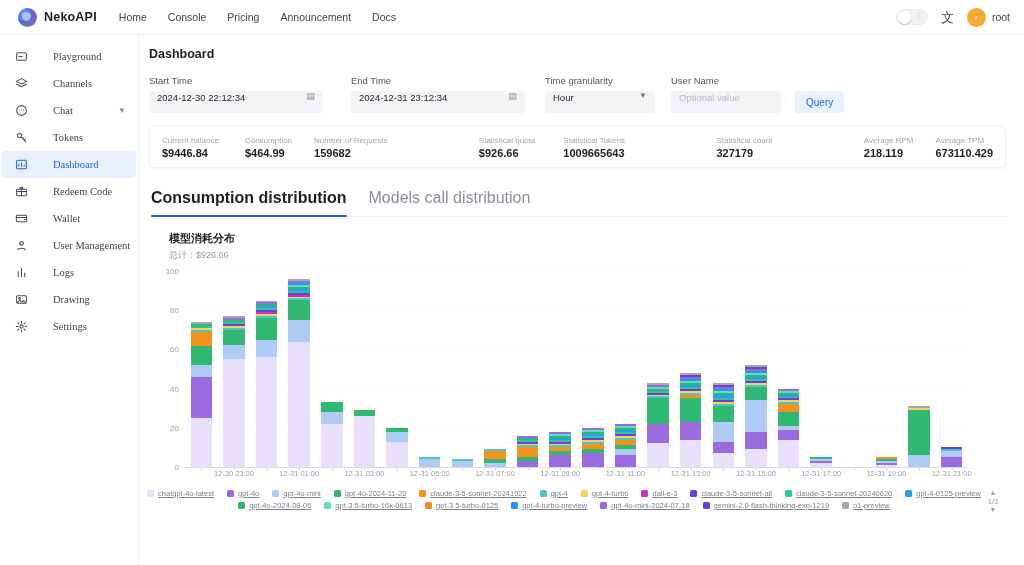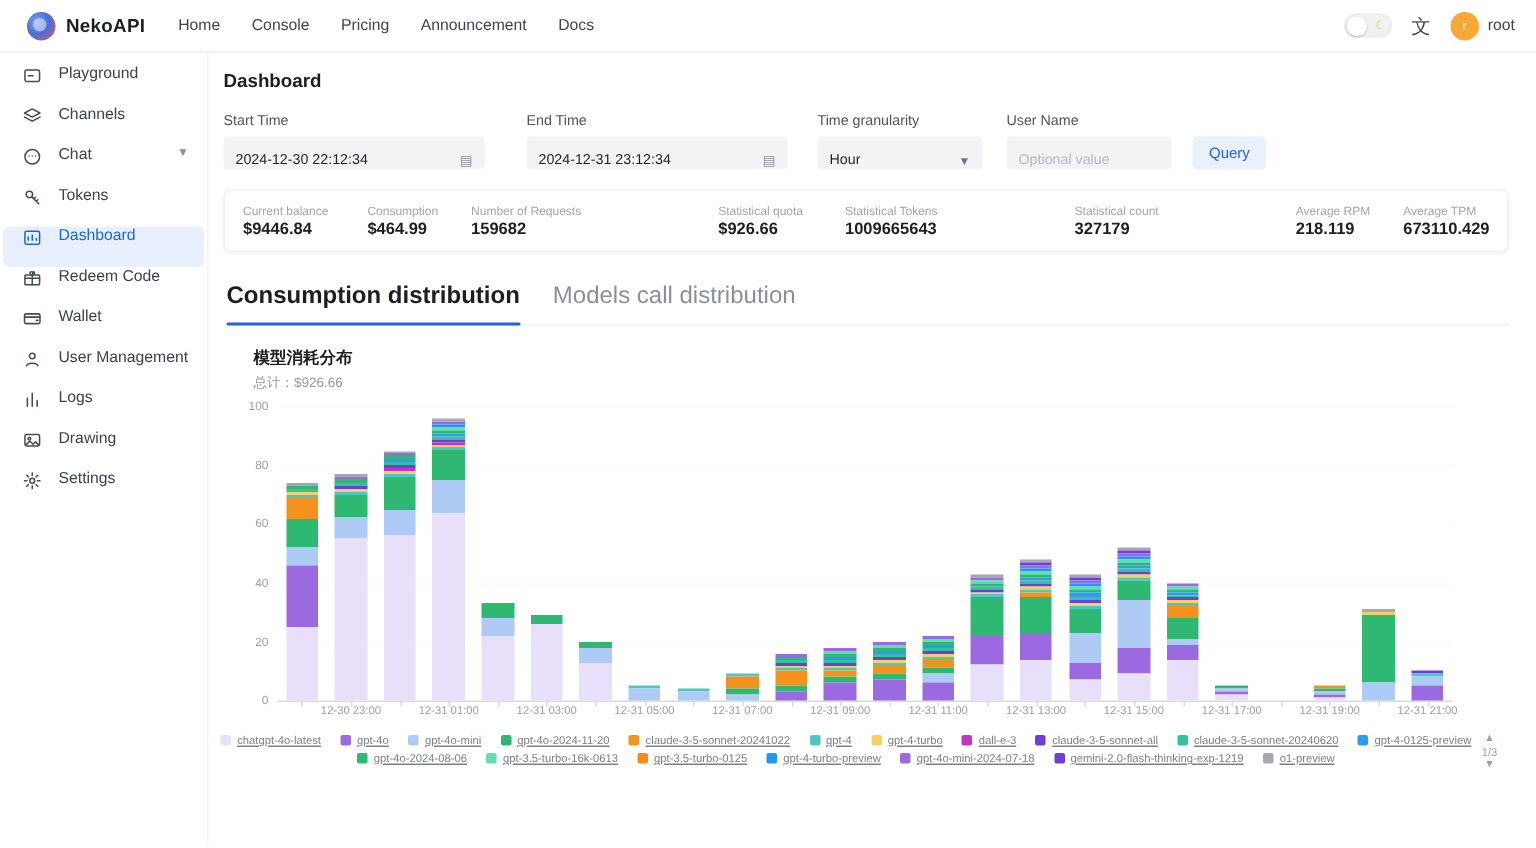--- a/index.html
+++ b/index.html
@@ -57,42 +57,42 @@
 
   
   .shell { display: flex; height: 530px; }
 
   
   .sidebar {
     width: 139px; flex: none; padding-top: 8px;
     background: #fff; border-right: 1px solid #f4f4f6;
   }
   .side-item {
-    height: 27px; display: flex; align-items: flex-start; gap: 11px;
+    height: 27px; display: flex; align-items: center; gap: 25px;
     padding: 0 10px 0 12px; font-size: 10.5px; color: #3c424c;
-    cursor: pointer; margin: 0 2px; border-radius: 4px;
+    cursor: pointer; margin: 0 2px; border-radius: 4px; font-family: Liberation Serif, serif;
   }
   .side-item.active { background: #e8f0fe; color: #1b66d6; }
   .side-ico { width: 14px; height: 14px; display:flex; align-items:center; justify-content:center; flex:none; color:#474d57; }
   .side-item.active .side-ico { color: #1b66d6; }
   .side-ico svg { display:block; }
   .side-label { white-space: nowrap; }
   .chev { margin-left: auto; font-size: 8px; color: #8a9099; }
 
   
   .main { flex: 1; padding: 12px 18px 0 8px; overflow: hidden; }
   .page-title { font-size: 12.5px; font-weight: bold; margin: 0 0 14px 2px; color:#1b1f24; }
 
   
   .filters { display: flex; align-items: flex-end; gap: 0; padding-left: 2px; }
   .field { display: flex; flex-direction: column; }
   .field-label { font-size: 9.5px; color: #4d535c; margin-bottom: 5px; }
   .input-box {
     height: 22px; background: #f2f3f5; border: 1px solid #f2f3f5;
-    border-radius: 3px; display: flex; align-items: flex-end;
+    border-radius: 3px; display: flex; align-items: flex-start;
     padding: 0 7px; font-size: 9.5px; color: #1f2329;
   }
   .input-box.date { width: 174px; justify-content: space-between; }
   .input-box.sel { width: 110px; justify-content: space-between; }
   .input-box.user { width: 110px; color: #b5b9c0; }
   .cal-ico { color: #8b9099; font-size: 9px; line-height:1; }
   .chev-sm { color: #6f757e; font-size: 8px; line-height:1; }
   .f-gap-a { width: 28px; } .f-gap-b { width: 20px; } .f-gap-c { width: 16px; }
   .query-btn {
     font-size: 10px; color: #2161e8; background: #eaf1fe;

